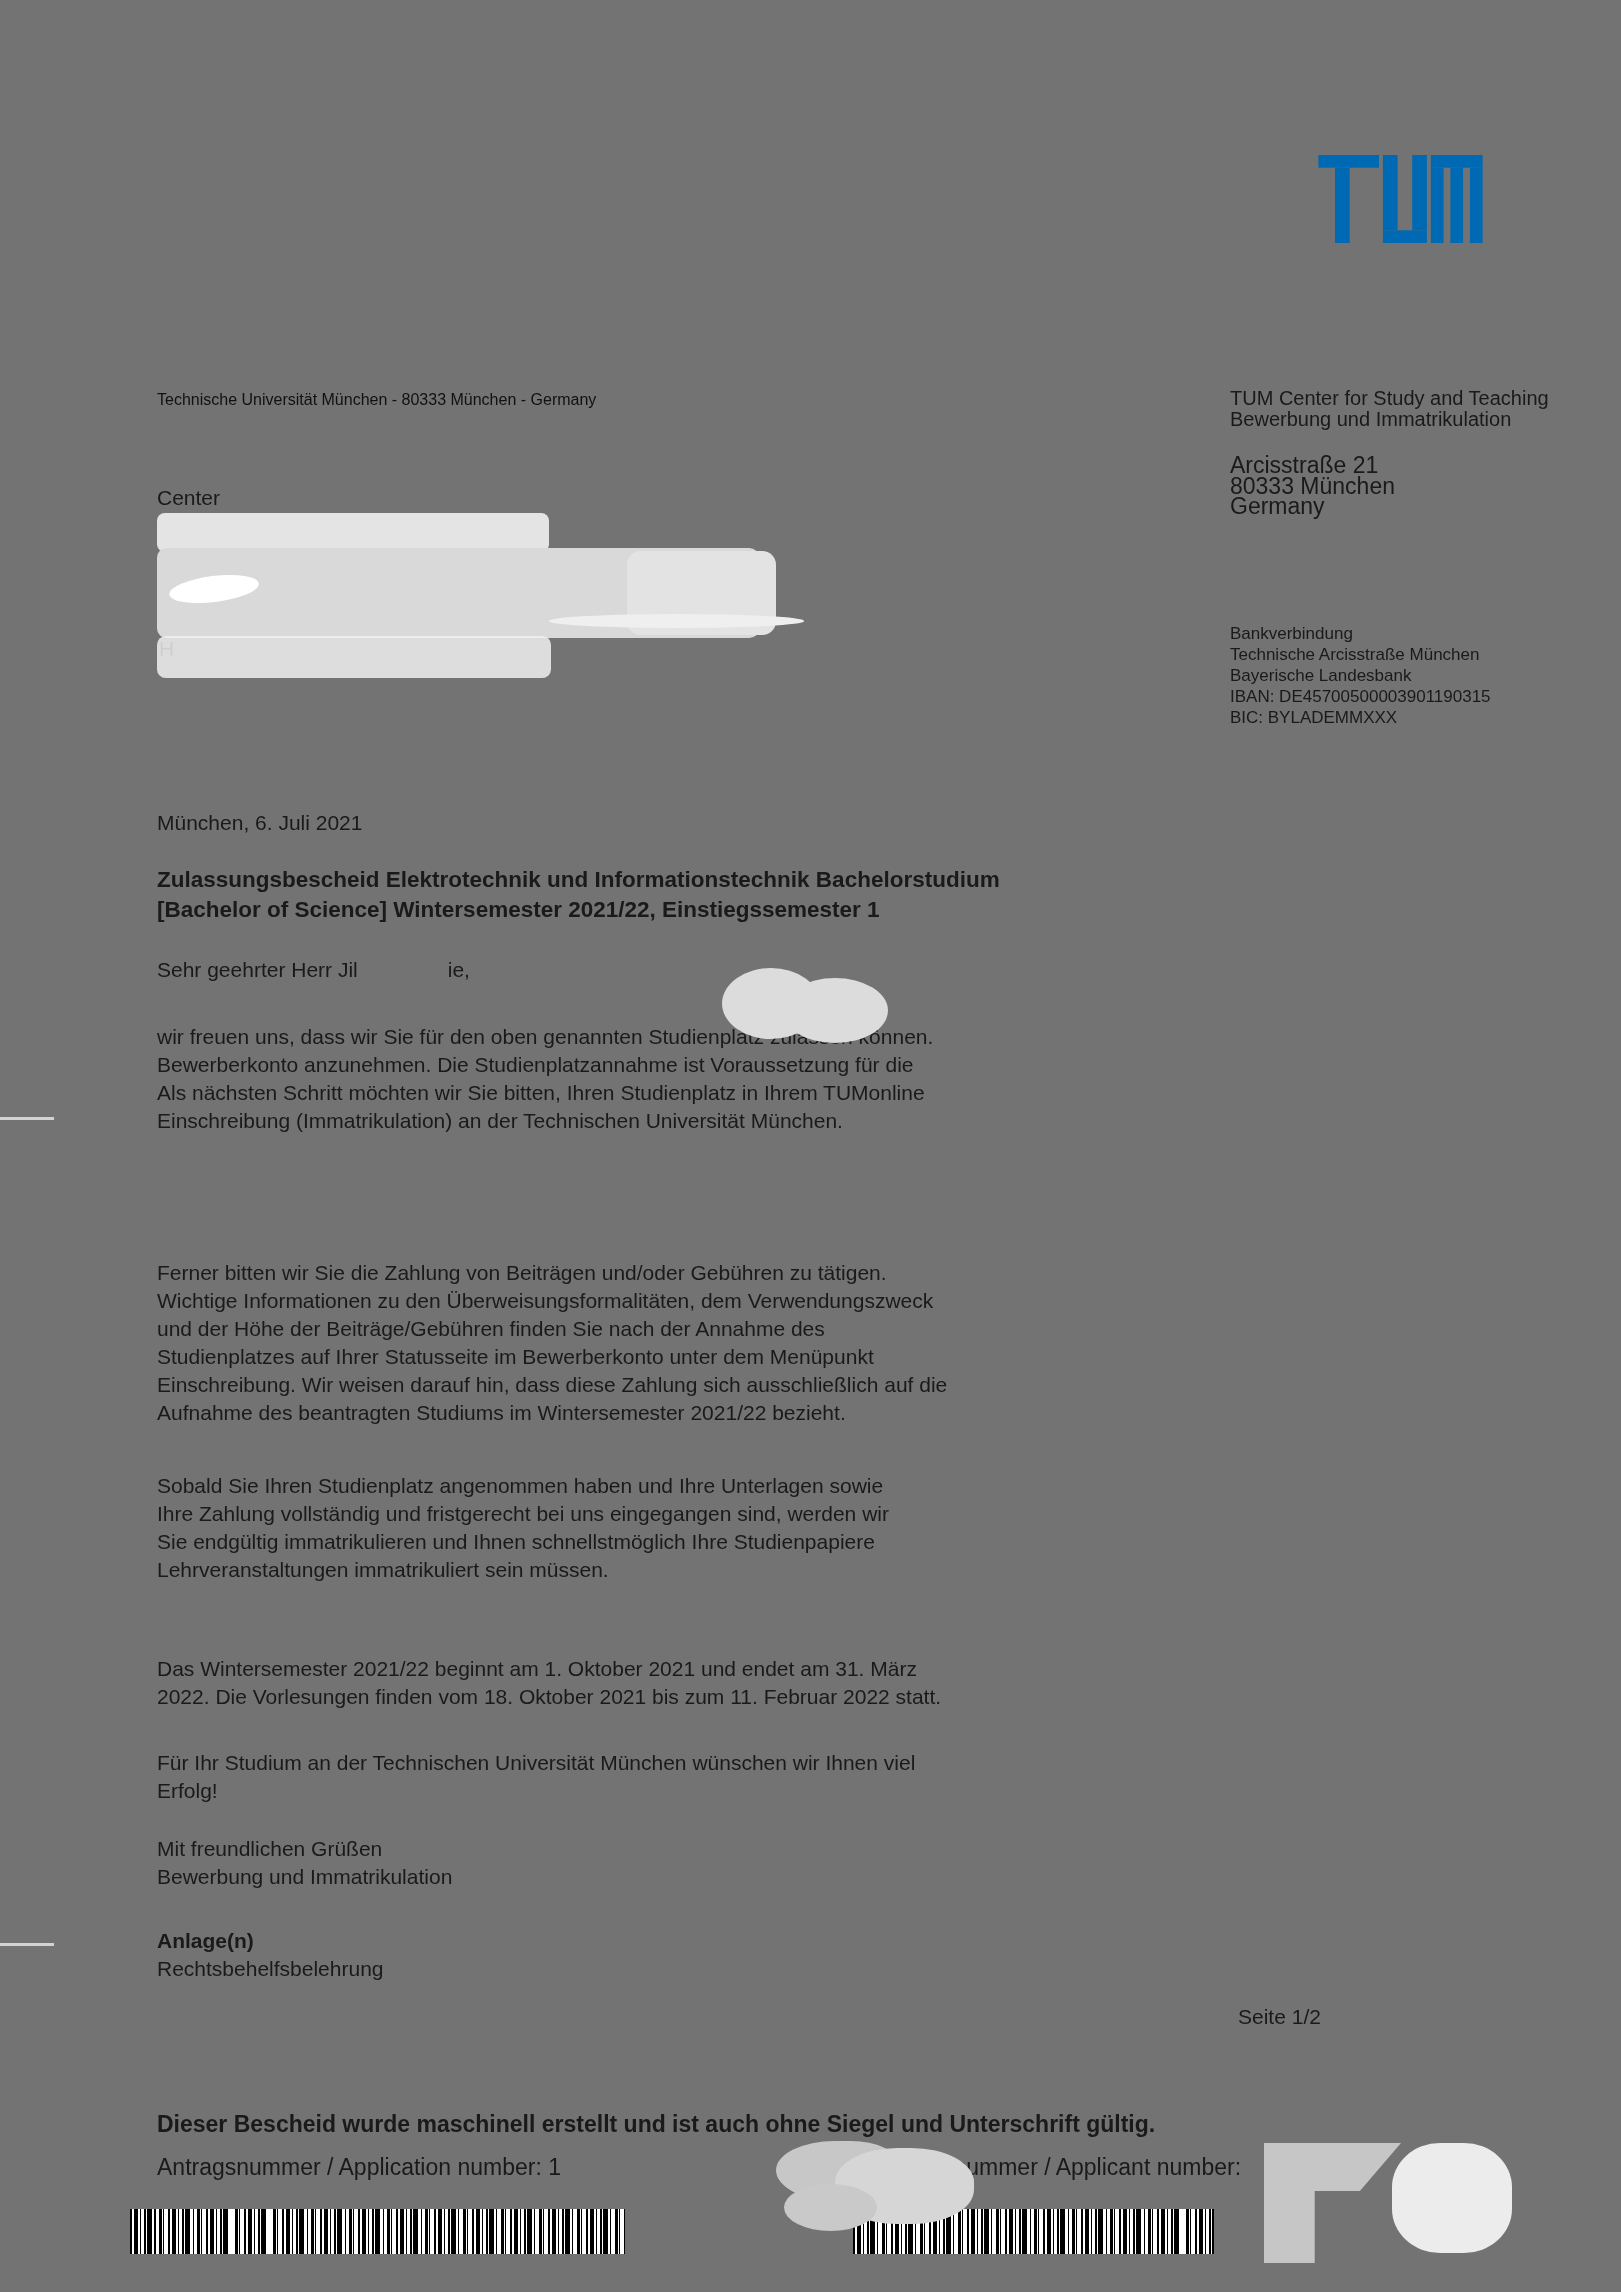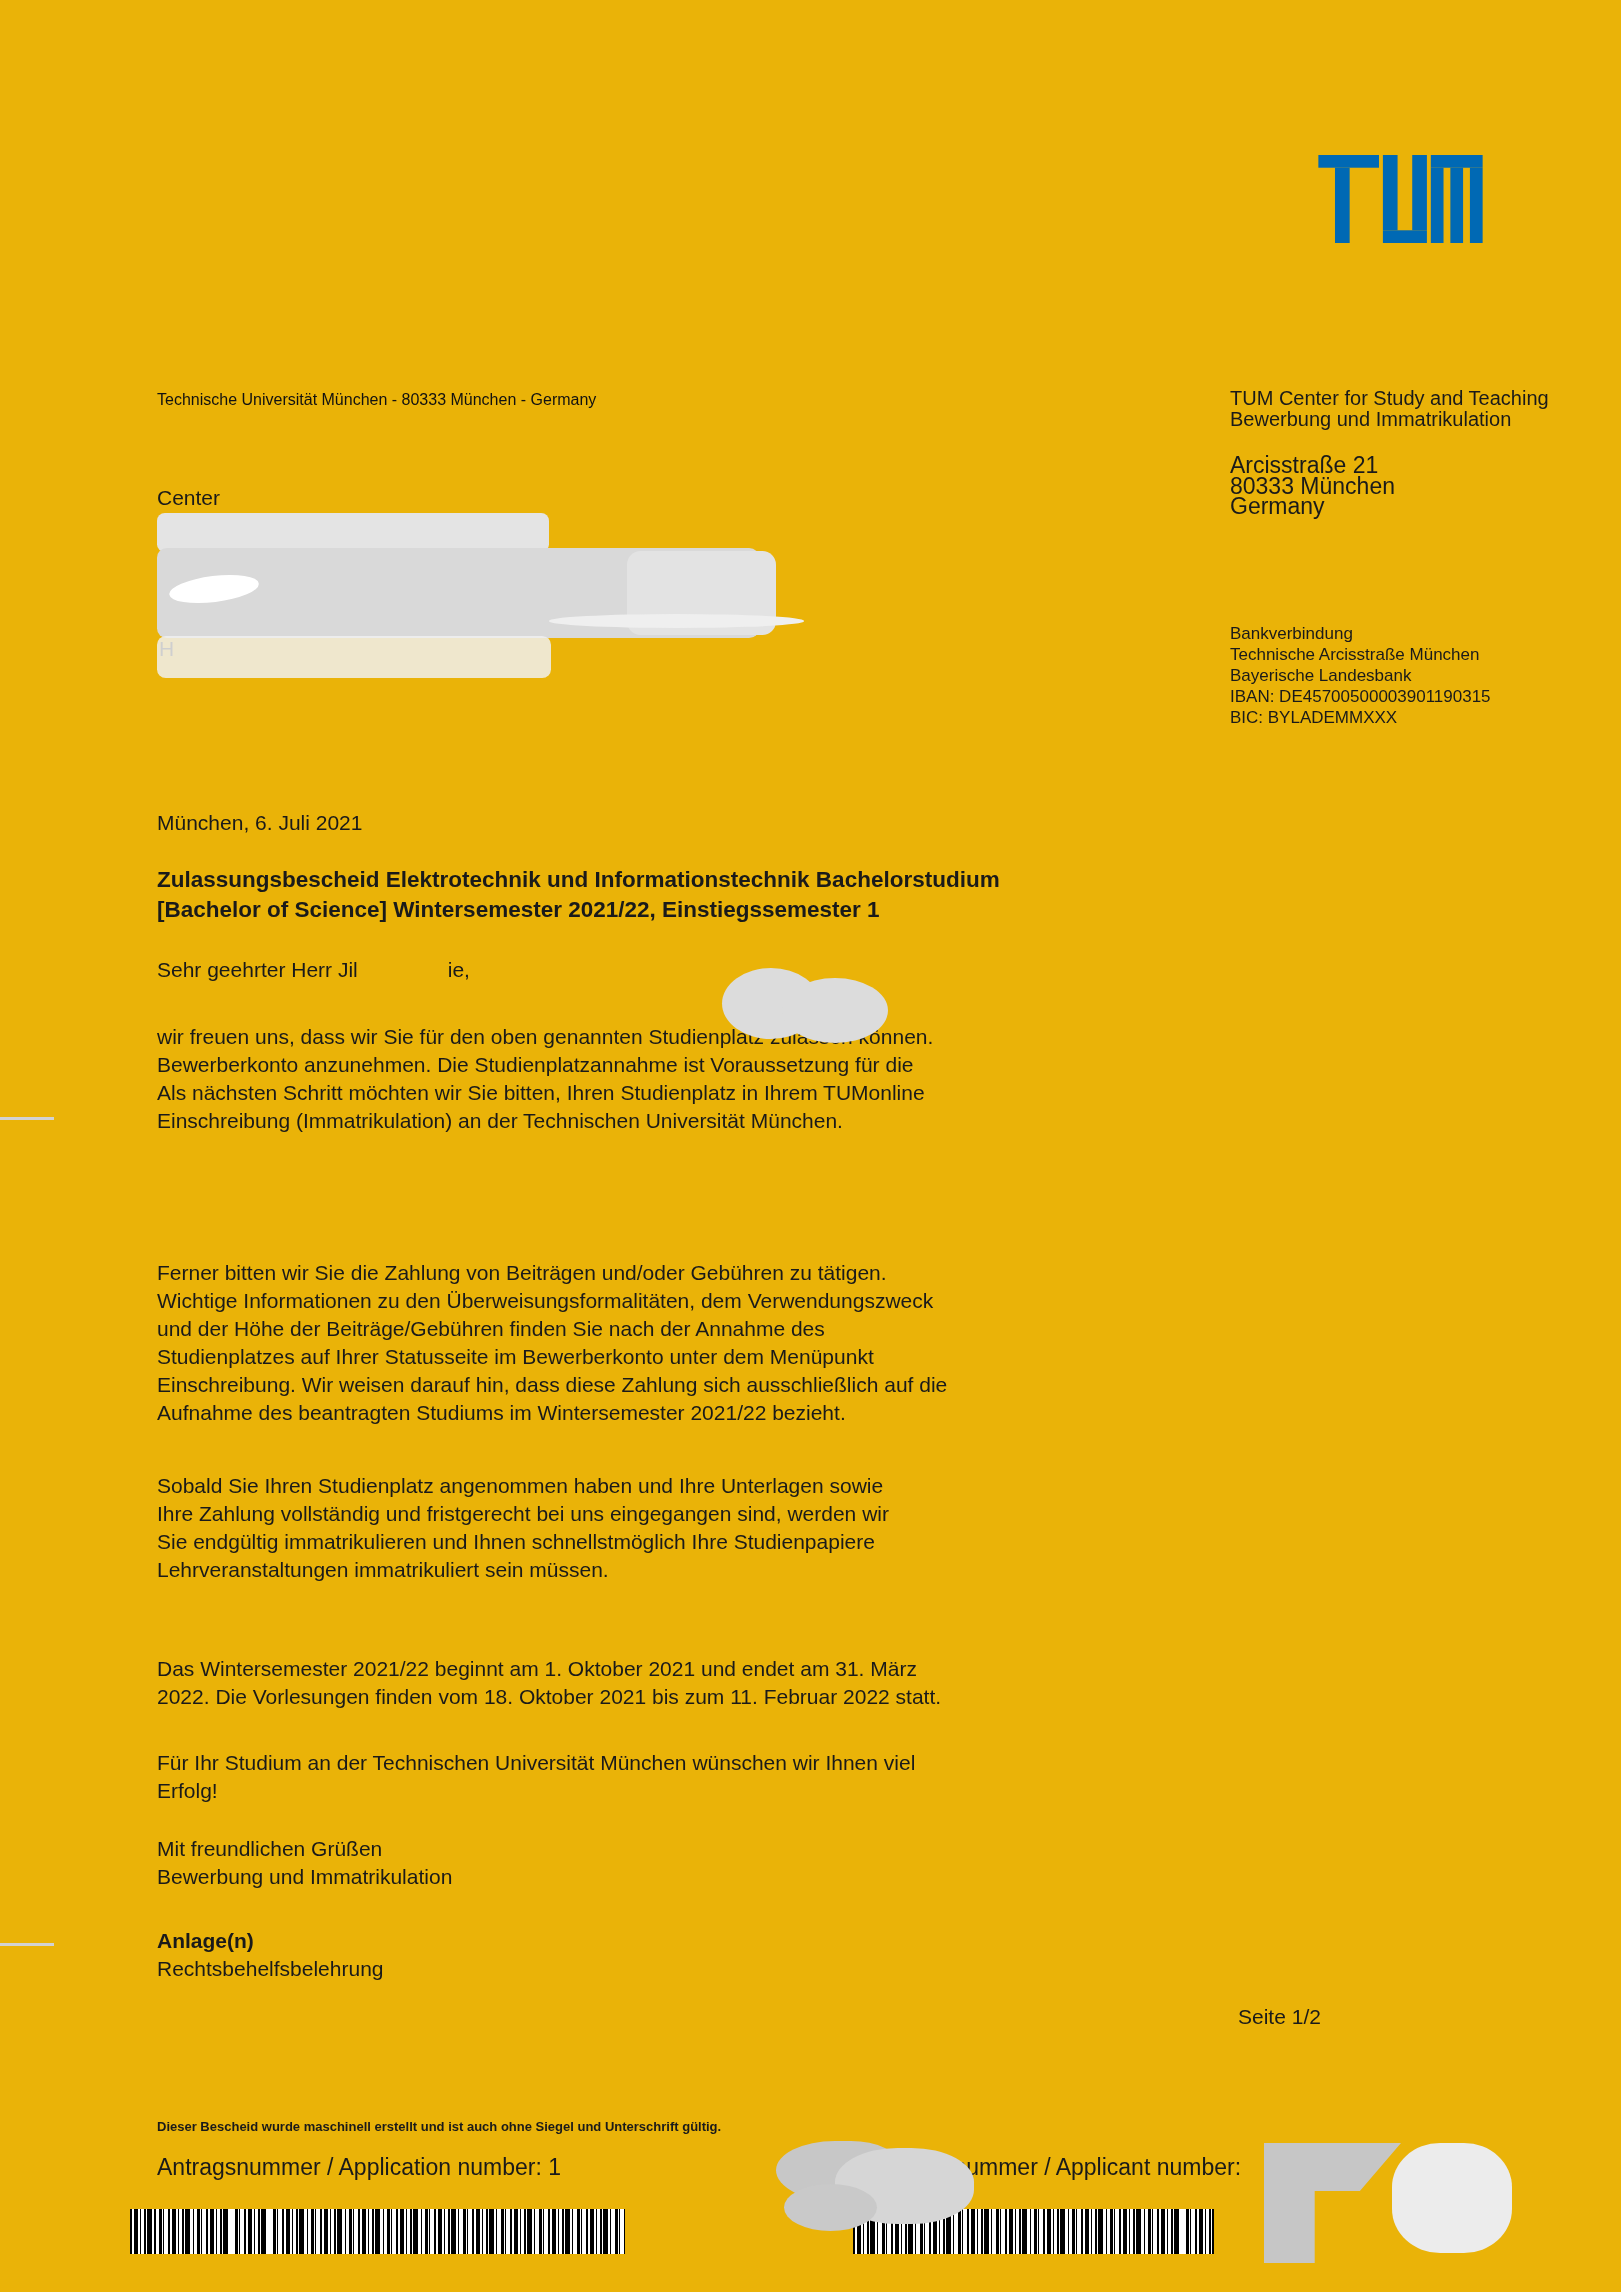--- a/index.html
+++ b/index.html
@@ -1,19 +1,19 @@
 <!DOCTYPE html>
 <html><head>
 <meta charset="utf-8">
 <style>
   html,body{margin:0;padding:0;background:#ffffff;}
   .page{
     position:relative;
     width:1621px;height:2293px;
-    background:#eab308;
+    background:#737373;
     font-family:"Liberation Sans","DejaVu Sans",sans-serif;
     color:#1a1a1a;
     overflow:hidden;
   }
   .abs{position:absolute;}
   
   .tum-logo{position:absolute;left:1318px;top:155px;width:165px;height:88px;}
   
   .sender-line{position:absolute;left:157px;top:391px;font-size:16px;color:#111;white-space:nowrap;}
   .recipient-salutation{position:absolute;left:157px;top:486px;font-size:21px;white-space:nowrap;}
@@ -41,21 +41,21 @@
   .salutation{position:absolute;left:157px;top:958px;font-size:21px;white-space:nowrap;z-index:1;}
   .redact-gap{display:inline-block;width:90px;}
   .para{position:absolute;left:157px;font-size:21px;line-height:28px;white-space:nowrap;}
   .p1{top:1023px;} .p2{top:1165px;} .p3{top:1259px;}
   .p4{top:1472px;} .p5{top:1655px;} .p6{top:1749px;}
   .closing{position:absolute;left:157px;top:1835px;font-size:21px;line-height:28px;white-space:nowrap;}
   .enclosure-heading{position:absolute;left:157px;top:1929px;font-size:21px;font-weight:bold;white-space:nowrap;}
   .enclosure-item{position:absolute;left:157px;top:1957px;font-size:21px;white-space:nowrap;}
   .page-indicator{position:absolute;left:1238px;top:2005px;font-size:21px;white-space:nowrap;}
   
-  .machine-note{position:absolute;left:157px;top:2111px;font-size:13px;font-weight:bold;white-space:nowrap;margin-top:8px;}
+  .machine-note{position:absolute;left:157px;top:2111px;font-size:23px;font-weight:bold;white-space:nowrap;}
   .num-line{position:absolute;top:2154px;font-size:23px;white-space:nowrap;z-index:1;}
   .num-left{left:157px;}
   .num-right{left:855px;}
   .barcode{position:absolute;top:2209px;height:45px;z-index:0;
     background-image:repeating-linear-gradient(90deg,
       #000 0 2px,#fff 2px 3.9px,
       #000 3.9px 7.8px,#fff 7.8px 9.8px,
       #000 9.8px 10.8px,#fff 10.8px 13.7px,
       #000 13.7px 15.7px,#fff 15.7px 16.7px,
       #000 16.7px 21.6px,#fff 21.6px 24.5px,

